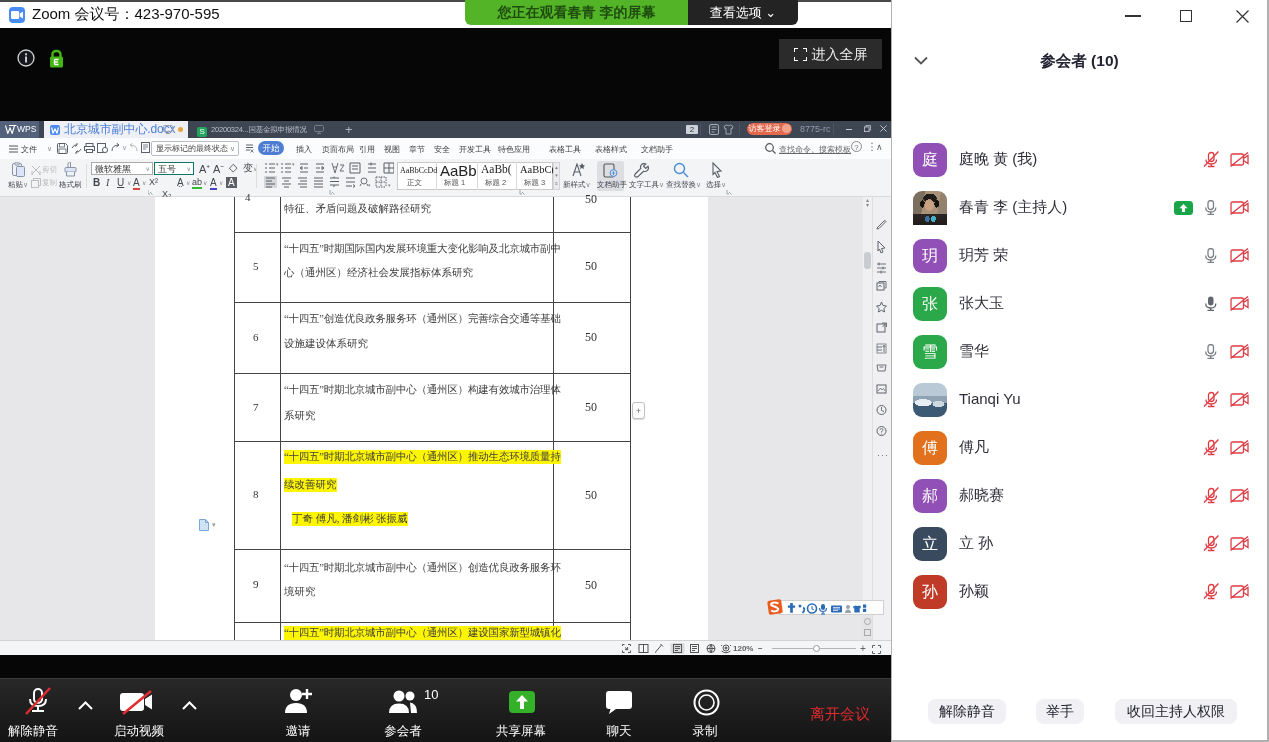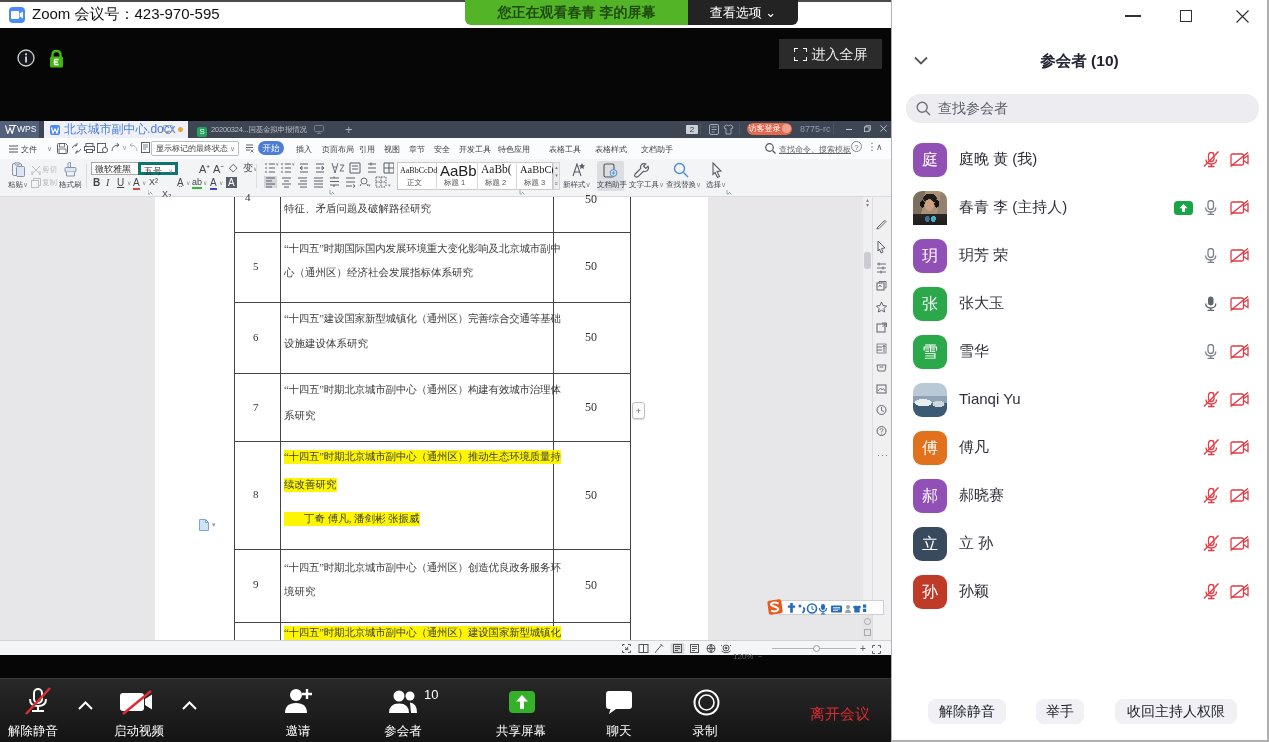--- a/index.html
+++ b/index.html
@@ -247,21 +247,21 @@
       </svg>
     <span class="abs" style="left:42px;top:19px;font-size:7.5px;color:#bdbdbd;">复制</span>
     <svg class="abs" style="left:64px;top:3px;" width="13" height="15" viewBox="0 0 13 15">
         <path d="M4 5.5 L4 2 Q4 0.5 5.5 0.5 L6.5 0.5 L6.5 5.5" fill="none" stroke="#8a94a6"></path>
         <rect x="1" y="5.5" width="11" height="4.5" rx="1" fill="#dbe5f5" stroke="#8a94a6"></rect>
         <path d="M2.5 10 L2.5 14 L10.5 14 L10.5 10" fill="#eef1f6" stroke="#8a94a6"></path>
       </svg>
     <div class="abs" style="left:59px;top:21px;font-size:7.5px;color:#42464e;">格式刷</div>
     <div class="abs" style="left:86px;top:5px;width:1px;height:24px;background:#ddd;"></div>
     <span class="abs" style="left:91px;top:3px;width:62px;height:13px;border:1px solid #aaa;background:#fff;font-size:9px;color:#333;line-height:12px;padding-left:3px;">微软雅黑<i style="position:absolute;right:2px;font-style:normal;color:#888;font-size:6px;">∨</i></span>
-    <span class="abs" style="left:138px;top:3px;width:40px;height:13px;border:3px solid #0f766e;background:#fff;font-size:9px;color:#333;line-height:12px;padding-left:3px;">五号<i style="position:absolute;right:2px;font-style:normal;color:#888;font-size:6px;">∨</i></span>
+    <span class="abs" style="left:154px;top:3px;width:40px;height:13px;border:1px solid #0f766e;background:#fff;font-size:9px;color:#333;line-height:12px;padding-left:3px;">五号<i style="position:absolute;right:2px;font-style:normal;color:#888;font-size:6px;">∨</i></span>
     <span class="abs" style="left:199px;top:2px;font-size:11px;color:#42464e;">A⁺</span>
     <span class="abs" style="left:213px;top:2px;font-size:11px;color:#42464e;">A⁻</span>
     <span class="abs" style="left:229px;top:2px;font-size:11px;color:#42464e;">◇</span>
     <span class="abs" style="left:243px;top:2px;font-size:10px;color:#42464e;">变<i style="font-style:normal;color:#888;font-size:6px;">∨</i></span>
     <span class="abs" style="left:93px;top:18px;font-size:10px;font-weight:bold;color:#42464e;">B</span>
     <span class="abs" style="left:106px;top:18px;font-size:10px;font-style:italic;font-family:'Liberation Serif',serif;color:#42464e;">I</span>
     <span class="abs" style="left:117px;top:18px;font-size:10px;text-decoration:underline;color:#42464e;">U</span>
       <i class="abs" style="left:127px;top:20px;font-style:normal;color:#888;font-size:6px;">∨</i>
     <span class="abs" style="left:133px;top:18px;font-size:10px;color:#42464e;border-bottom:2px solid #d44;">A</span>
       <i class="abs" style="left:142px;top:20px;font-style:normal;color:#888;font-size:6px;">∨</i>
@@ -370,31 +370,31 @@
     <div class="hline" style="top:549px;"></div>
     <div class="hline" style="top:621.5px;"></div>
     <div class="abs dnum" style="left:245px;top:191px;">4</div>
     <div class="abs dtxt" style="left:284px;top:202px;">特征、矛盾问题及破解路径研究</div>
     <div class="abs dnum" style="left:585px;top:192px;font-size:12px;">50</div>
     <div class="abs dnum" style="left:253px;top:260px;">5</div>
     <div class="abs dtxt jfy" style="left:284px;top:242px;">“十四五”时期国际国内发展环境重大变化影响及北京城市副中</div>
     <div class="abs dtxt" style="left:284px;top:266px;">心（通州区）经济社会发展指标体系研究</div>
     <div class="abs dnum" style="left:585px;top:259px;font-size:12px;">50</div>
     <div class="abs dnum" style="left:253px;top:331px;">6</div>
-    <div class="abs dtxt jfy" style="left:284px;top:312px;">“十四五”建设国家新型城镇化（通州区）完善综合交通等基础</div>
+    <div class="abs dtxt jfy" style="left:284px;top:312px;">“十四五”创造优良政务服务环（通州区）完善综合交通等基础</div>
     <div class="abs dtxt" style="left:284px;top:337px;">设施建设体系研究</div>
     <div class="abs dnum" style="left:585px;top:330px;font-size:12px;">50</div>
     <div class="abs dnum" style="left:253px;top:401px;">7</div>
     <div class="abs dtxt jfy" style="left:284px;top:383px;">“十四五”时期北京城市副中心（通州区）构建有效城市治理体</div>
     <div class="abs dtxt" style="left:284px;top:409px;">系研究</div>
     <div class="abs dnum" style="left:585px;top:400px;font-size:12px;">50</div>
     <div class="abs dnum" style="left:253px;top:488px;">8</div>
     <div class="abs dtxt jfy hl" style="left:284px;top:450px;">“十四五”时期北京城市副中心（通州区）推动生态环境质量持</div>
     <div class="abs dtxt hl" style="left:284px;top:478px;">续改善研究</div>
-    <div class="abs dtxt hl" style="left:284px;top:512px;padding-left:20px;">丁奇 傅凡, 潘剑彬 张振威</div>
+    <div class="abs dtxt hl" style="left:292px;top:512px;">丁奇 傅凡, 潘剑彬 张振威</div>
     <div class="abs dnum" style="left:585px;top:488px;font-size:12px;">50</div>
     <div class="abs dnum" style="left:253px;top:578px;">9</div>
     <div class="abs dtxt jfy" style="left:284px;top:561px;">“十四五”时期北京城市副中心（通州区）创造优良政务服务环</div>
     <div class="abs dtxt" style="left:284px;top:585px;">境研究</div>
     <div class="abs dnum" style="left:585px;top:578px;font-size:12px;">50</div>
     <div class="abs dtxt jfy hl" style="left:284px;top:626px;">“十四五”时期北京城市副中心（通州区）建设国家新型城镇化</div>
   </div>
   <div class="abs" style="left:632px;top:402px;width:13px;height:17px;background:#fdfdfd;border:1px solid #c0c0c0;border-radius:3px;box-shadow:0 1px 1px rgba(0,0,0,.15);font-size:9px;color:#666;text-align:center;line-height:16px;">+</div>
   <svg class="abs" style="left:199px;top:519px;" width="10" height="12" viewBox="0 0 10 12">
       <path d="M0.5 0.5 H6.5 L9.5 3.5 V11.5 H0.5 Z" fill="#cfe3f7" stroke="#7aa7d6"></path>
@@ -441,21 +441,21 @@
           <path d="M54 3.5 H59 M54 5.5 H59 M54 7.5 H57"></path>
 <rect x="69.5" y="1.5" width="8" height="8"></rect>
           <path d="M71 3.5 H76 M71 5.5 H76 M71 7.5 H74"></path>
 <circle cx="90" cy="5.5" r="4"></circle>
           <path d="M86 5.5 H94 M90 1.5 Q92.8 5.5 90 9.5 Q87.2 5.5 90 1.5"></path>
 <circle cx="105" cy="5" r="3"></circle>
           <circle cx="105" cy="5" r="1" fill="#555"></circle>
           <path d="M100.5 8 Q105 11.5 109.5 8 M101 3 L100 2 M109 3 L110 2"></path>
 </g>
       </svg>
-    <span class="abs" style="left:733px;top:11px;">120% &nbsp;−</span>
+    <span class="abs" style="left:733px;top:3px;font-weight:bold;">120% &nbsp;−</span>
     <span class="abs" style="left:772px;top:7px;width:84px;height:1px;background:#b5b5b5;"></span>
     <span class="abs" style="left:813px;top:3.5px;width:7px;height:7px;border-radius:50%;background:#fdfdfd;border:1px solid #999;"></span>
     <span class="abs" style="left:860px;top:2px;font-size:10px;">+</span>
       <svg class="abs" style="left:872px;top:3.5px;" width="9" height="9" viewBox="0 0 9 9">
         <path d="M3 0.5 L0.5 0.5 L0.5 3 M6 0.5 L8.5 0.5 L8.5 3 M8.5 6 L8.5 8.5 L6 8.5 M3 8.5 L0.5 8.5 L0.5 6" fill="none" stroke="#666"></path>
       </svg>
   </div>
   <div class="abs" id="sogou" style="left:779px;top:600px;width:105px;height:15px;background:#fdfdfd;border:1px solid #d0d0d0;">
     <svg class="abs" style="left:7px;top:1px;" width="80" height="13" viewBox="0 0 80 13">
         <g fill="#2a6bb8">
@@ -544,27 +544,20 @@
     <div class="abs" style="left:0;top:740px;width:378px;height:1.5px;background:#b0b0b0;"></div>
     <div class="abs" style="left:233px;top:15px;width:16px;height:2px;background:#333;"></div>
     <div class="abs" style="left:288px;top:10px;width:12px;height:12px;border:1.5px solid #333;"></div>
     <svg class="abs" style="left:344px;top:10px;" width="13" height="13" viewBox="0 0 13 13">
           <path d="M0.5 0.5 L12.5 12.5 M12.5 0.5 L0.5 12.5" stroke="#333" stroke-width="1.2"></path>
         </svg>
     <svg class="abs" style="left:22px;top:56px;" width="14" height="9" viewBox="0 0 14 9">
           <path d="M1 1.5 L7 7.5 L13 1.5" fill="none" stroke="#555" stroke-width="1.8"></path>
         </svg>
     <div class="abs" style="left:0;top:51px;width:375px;text-align:center;font-size:15.5px;font-weight:bold;color:#232333;">参会者 (10)</div>
-    <div class="abs" style="left:14px;top:94px;width:353px;height:29px;background:#ececf1;border-radius:14px;">
-      <svg class="abs" style="left:10px;top:7px;" width="15" height="15" viewBox="0 0 15 15">
-            <circle cx="6.2" cy="6.2" r="5" fill="none" stroke="#70707c" stroke-width="1.4"></circle>
-            <path d="M10 10 L14 14" stroke="#70707c" stroke-width="1.4"></path>
-          </svg>
-      <span class="abs" style="left:32px;top:6px;font-size:14px;color:#5f5f6b;">查找参会者</span>
-    </div>
     <div id="plist">
       <div class="prow" style="top:136px;">
             <div class="avatar" style="background:#9150b5;">庭</div>
             <div class="pname">庭晚 黄 (我)</div>
             <svg class="rowic" style="left:310px;top:14px;" width="19" height="18" viewBox="0 0 19 18">
               <use href="#micoff"></use>
             </svg>
             <svg class="rowic" style="left:338px;top:16px;" width="19" height="15" viewBox="0 0 19 15">
               <use href="#camoff"></use>
             </svg>

